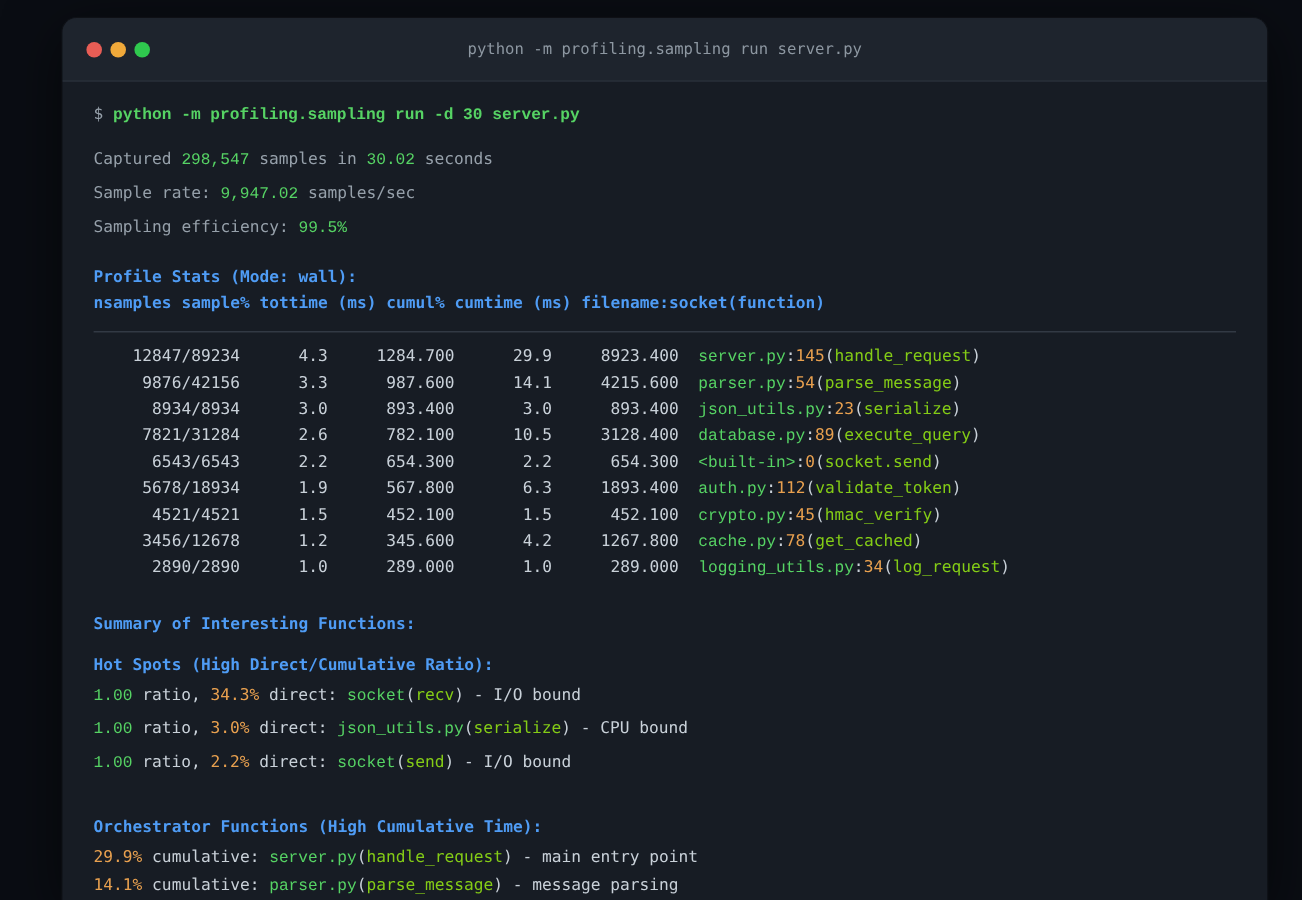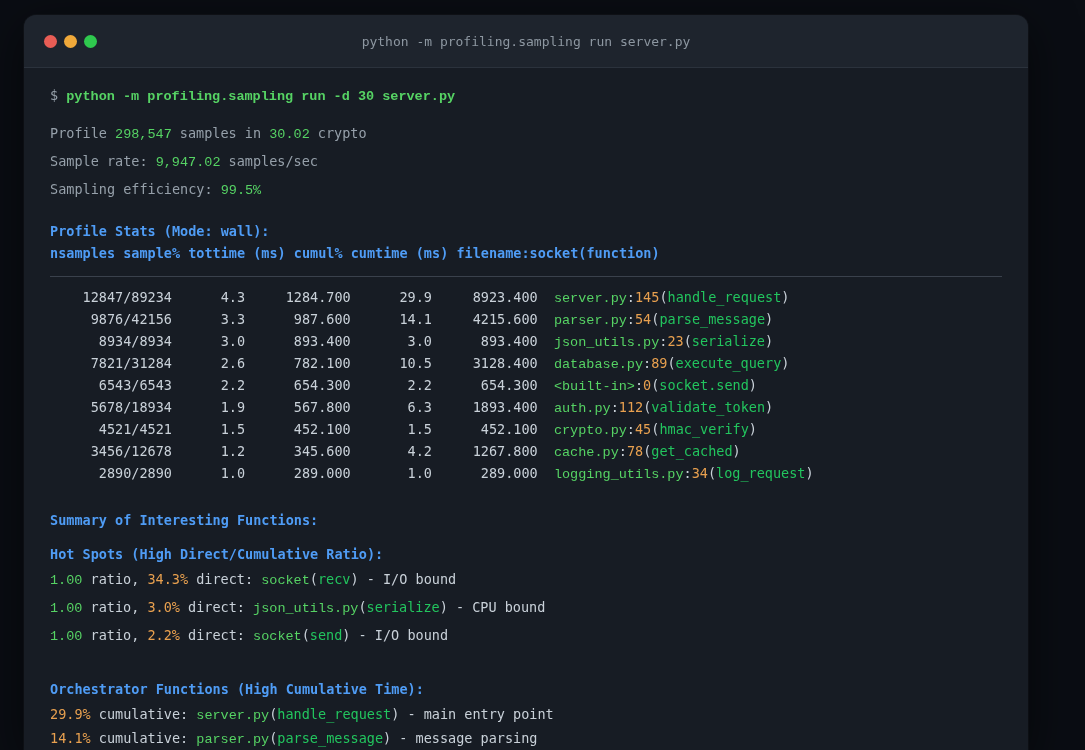--- a/index.html
+++ b/index.html
@@ -3,21 +3,21 @@
 <meta charset="utf-8">
 <style>
   html,body{margin:0;padding:0;}
   body{
     width:1085px;height:750px;overflow:hidden;
     background:#0a0d13;
     font-family:"DejaVu Sans Mono","Liberation Mono",monospace;
   }
   .stage{position:absolute;inset:0;}
   .window{
-    position:absolute;left:24px;top:15px;width:1004px;height:735px;
+    position:absolute;left:52px;top:15px;width:1004px;height:735px;
     background:#171c24;border-radius:12px 12px 0 0;
     box-shadow:0 12px 48px rgba(0,0,0,.55), 0 0 0 1px rgba(255,255,255,.03);
     overflow:hidden;
   }
   .titlebar{
     position:relative;height:52px;background:#1e242d;
     border-bottom:1px solid #2b323c;
     display:flex;align-items:center;
   }
   .lights{display:flex;gap:7px;padding-left:20px;}
@@ -30,21 +30,21 @@
     color:#8d97a1;font-size:13px;letter-spacing:0;
   }
   .content{
     padding:16px 26px 0 26px;
     font-size:13.5px;color:#c9d1d9;
   }
   .line{line-height:22px;height:22px;white-space:pre;}
   .muted{color:#96a0aa;}
   .fg{color:#c9d1d9;}
   .green{color:#56d364;font-family:Liberation Mono, monospace;}
-  .blue{color:#22c55e;}
+  .blue{color:#84cc16;}
   .orange{color:#e8a04f;}
   .hblue{color:#4f9cf5;font-weight:700;}
   .bold{font-weight:700;}
   .mr{margin-right:1ch;}
   .divider{border-top:1px solid #3a414c;height:0;margin:12px 0 9px 0;}
   
   #captured-line{margin-top:16px;}
   #rate-line{margin-top:6px;}
   #eff-line{margin-top:6px;}
   #profile-heading{margin-top:20px;}
@@ -64,21 +64,21 @@
     <div class="titlebar">
       <div class="lights">
           <span class="light red"></span>
           <span class="light yellow"></span>
           <span class="light green"></span>
         </div>
       <div class="title">python -m profiling.sampling run server.py</div>
     </div>
     <div class="content">
       <div class="line" id="cmd-line"><span class="muted mr">$</span><span class="green bold">python -m profiling.sampling run -d 30 server.py</span></div>
-      <div class="line" id="captured-line"><span class="muted mr">Profile</span><span class="green mr">298,547</span><span class="muted mr">samples in</span><span class="green mr">30.02</span><span class="muted">crypto</span></div>
+      <div class="line" id="captured-line"><span class="muted mr">Captured</span><span class="green mr">298,547</span><span class="muted mr">samples in</span><span class="green mr">30.02</span><span class="muted">seconds</span></div>
       <div class="line" id="rate-line"><span class="muted mr">Sample rate:</span><span class="green mr">9,947.02</span><span class="muted">samples/sec</span></div>
       <div class="line" id="eff-line"><span class="muted mr">Sampling efficiency:</span><span class="green">99.5%</span></div>
       <div class="line hblue" id="profile-heading">Profile Stats (Mode: wall):</div>
       <div class="line hblue" id="columns-header">nsamples sample% tottime (ms) cumul% cumtime (ms) filename:socket(function)</div>
       <div class="divider"></div>
       <div id="stat-rows">
           <div class="line"><span class="fg">    12847/89234      4.3     1284.700      29.9     8923.400  </span><span class="green">server.py</span><span class="fg">:</span><span class="orange">145</span><span class="fg">(</span><span class="blue">handle_request</span><span class="fg">)</span></div>
           <div class="line"><span class="fg">     9876/42156      3.3      987.600      14.1     4215.600  </span><span class="green">parser.py</span><span class="fg">:</span><span class="orange">54</span><span class="fg">(</span><span class="blue">parse_message</span><span class="fg">)</span></div>
           <div class="line"><span class="fg">      8934/8934      3.0      893.400       3.0      893.400  </span><span class="green">json_utils.py</span><span class="fg">:</span><span class="orange">23</span><span class="fg">(</span><span class="blue">serialize</span><span class="fg">)</span></div>
           <div class="line"><span class="fg">     7821/31284      2.6      782.100      10.5     3128.400  </span><span class="green">database.py</span><span class="fg">:</span><span class="orange">89</span><span class="fg">(</span><span class="blue">execute_query</span><span class="fg">)</span></div>

